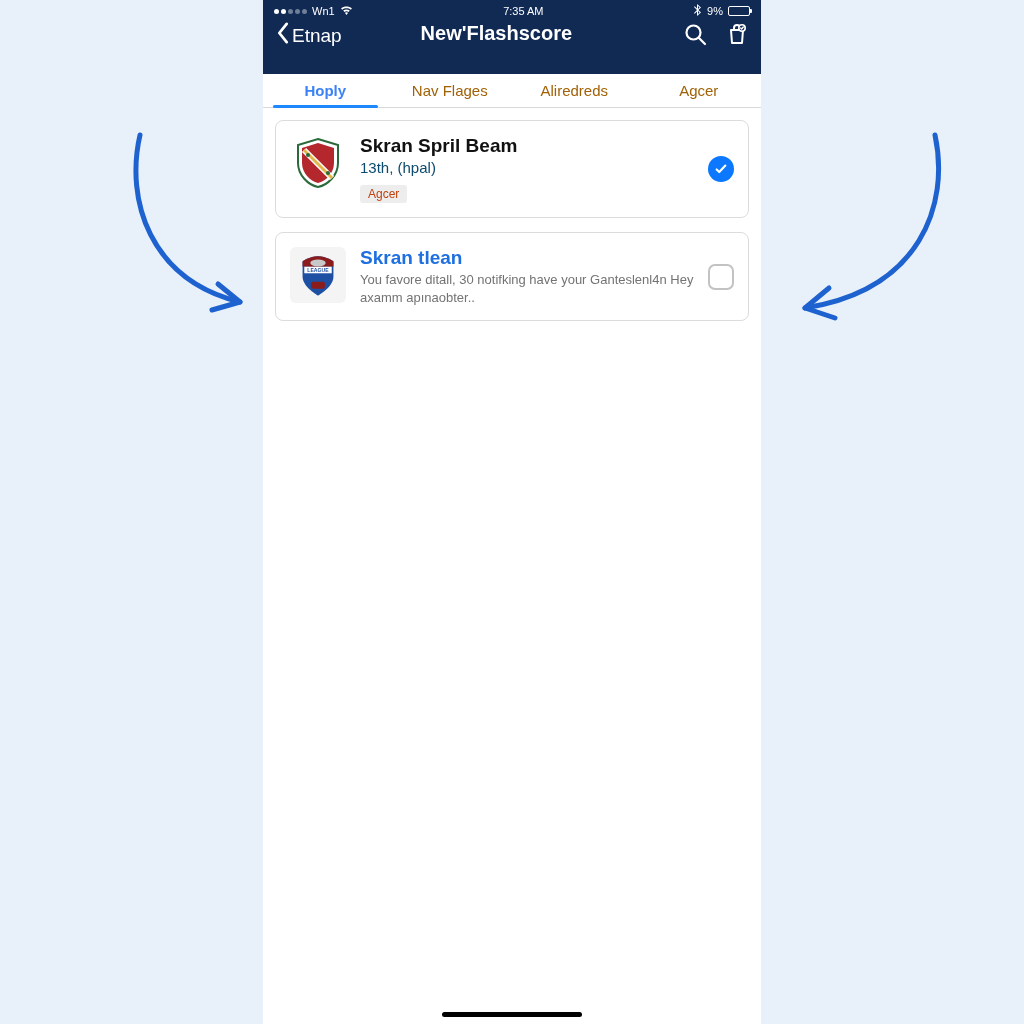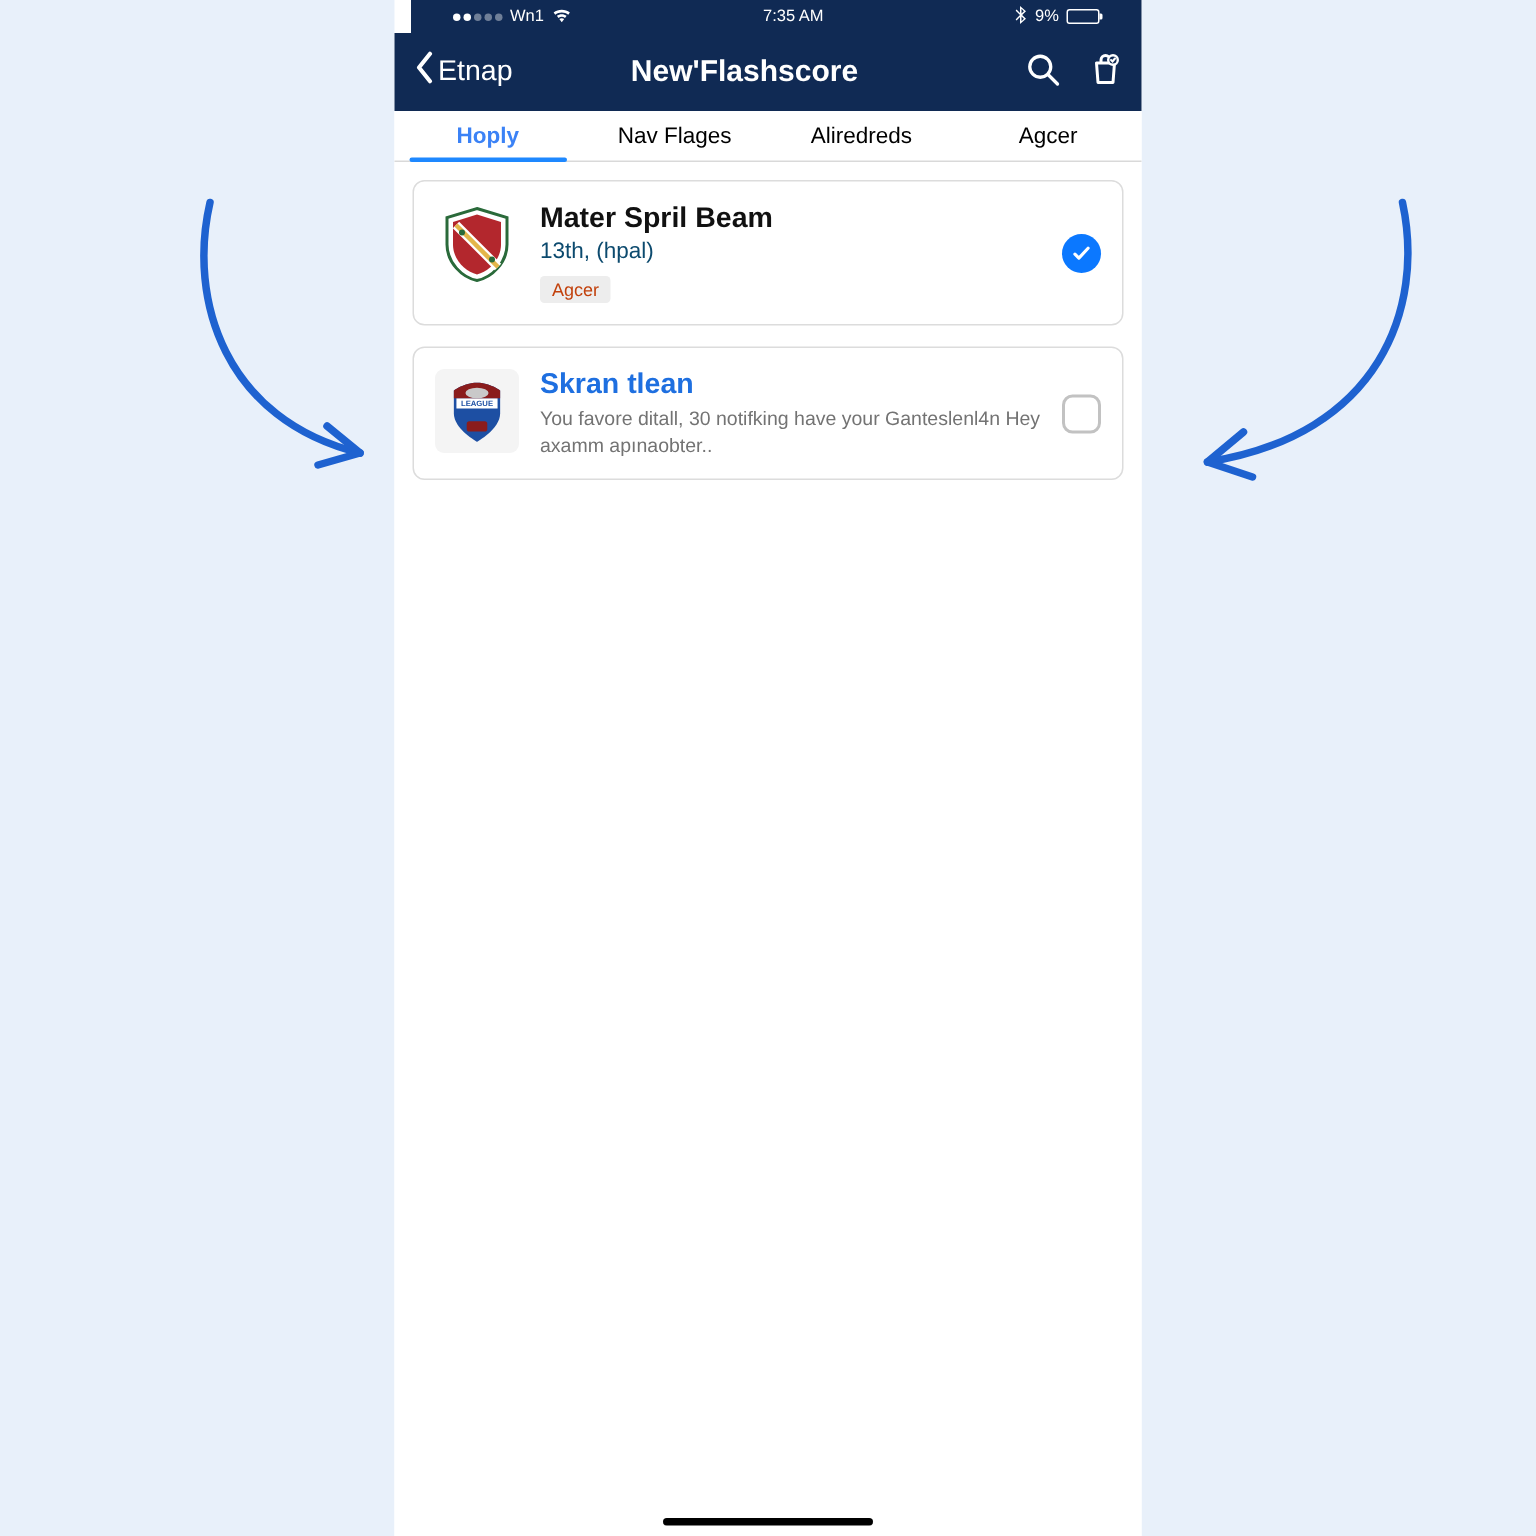--- a/index.html
+++ b/index.html
@@ -22,42 +22,41 @@
     flex-direction: column;
   }
   
   .status-bar {
     height: 22px;
     background: #102a54;
     color: #fff;
     font-size: 11px;
     display: flex;
     align-items: center;
-    padding: 0 28px;
+    padding: 0 11px;
     justify-content: space-between;
-    margin-left: 11px;
   }
   .status-left { display: flex; align-items: center; gap: 5px; }
   .signal-dots { display: inline-flex; gap: 2px; align-items: center; }
   .sdot { width: 5px; height: 5px; border-radius: 50%; background: #fff; }
   .sdot.dim { background: rgba(255,255,255,.4); }
   .wifi-icon svg { width: 13px; height: 10px; }
   .status-center { font-weight: 500; }
   .status-right { display: flex; align-items: center; gap: 5px; }
   .battery { display: inline-flex; align-items: center; }
   .battery-shell { width: 22px; height: 10px; border: 1px solid #fff; border-radius: 2px; position: relative; }
   .battery-shell::after { content:""; position: absolute; right: -3px; top: 2px; width: 2px; height: 4px; background: #fff; border-radius: 0 1px 1px 0; }
   .battery-level { height: 100%; width: 15%; background: #fff; }
   
   .nav-bar {
     height: 52px;
     background: #102a54;
     color: #fff;
     display: flex;
-    align-items: center;
+    align-items: flex-start;
     padding: 0 12px;
     gap: 2px;
   }
   .back-btn { display: flex; align-items: center; gap: 1px; font-size: 19px; font-weight: 500; color: #fff; }
   .back-chevron svg { width: 16px; height: 22px; }
   .nav-title { flex: 1; text-align: center; font-size: 20px; font-weight: 600; margin-left: -32px; }
   .nav-actions { display: flex; gap: 18px; align-items: center; }
   .icon-btn svg { width: 24px; height: 24px; }
   
   .tabs {
@@ -65,21 +64,21 @@
     background: #fff;
     display: flex;
     border-bottom: 1px solid #d9d9d9;
   }
   .tab {
     flex: 1;
     display: flex;
     align-items: center;
     justify-content: center;
     font-size: 15px;
-    color: #000000;
+    color: #a16207;
     position: relative;
   }
   .tab.active { color: #3b82f6; font-weight: 700; }
   .tab.active::after {
     content: "";
     position: absolute;
     left: 8%; right: 8%;
     bottom: -1px;
     height: 3px;
     background: #1e88ff;
@@ -242,21 +241,21 @@
         <svg viewBox="0 0 56 56" width="56" height="56">
           <path d="M28 4 L48 10 V28 C48 40 38 50 28 52 C18 50 8 40 8 28 V10 Z" fill="#fff" stroke="#2a6a3a" stroke-width="2"></path>
           <path d="M28 8 L44 13 V28 C44 38 36 46 28 48 C20 46 12 38 12 28 V13 Z" fill="#b3272d"></path>
           <path d="M14 15 L42 43" stroke="#fff" stroke-width="6"></path>
           <path d="M14 15 L42 43" stroke="#e3b64a" stroke-width="3"></path>
           <circle cx="18" cy="20" r="2" fill="#2a6a3a"></circle>
           <circle cx="38" cy="38" r="2" fill="#2a6a3a"></circle>
         </svg>
       </div>
       <div class="card-body">
-        <div class="card-title">Mater Spril Beam</div>
+        <div class="card-title">Skran Spril Beam</div>
         <div class="card-sub">13th, (hpal)</div>
         <span class="chip">Agcer</span>
       </div>
       <div class="check-circle">
         <svg viewBox="0 0 16 16">
             <path d="M3 8.5l3 3L13 4" stroke="#fff" stroke-width="2.4" fill="none" stroke-linecap="round" stroke-linejoin="round"></path>
           </svg>
 
       </div>
     </div>

